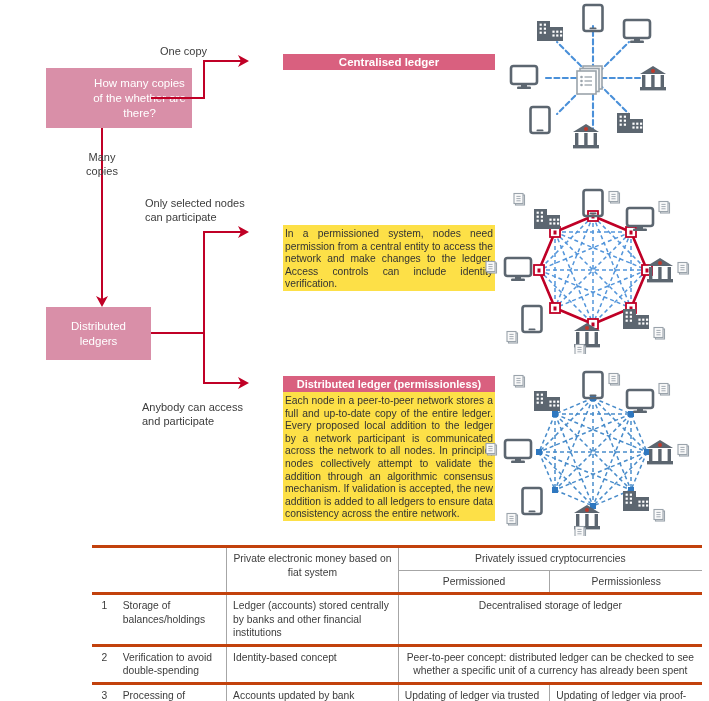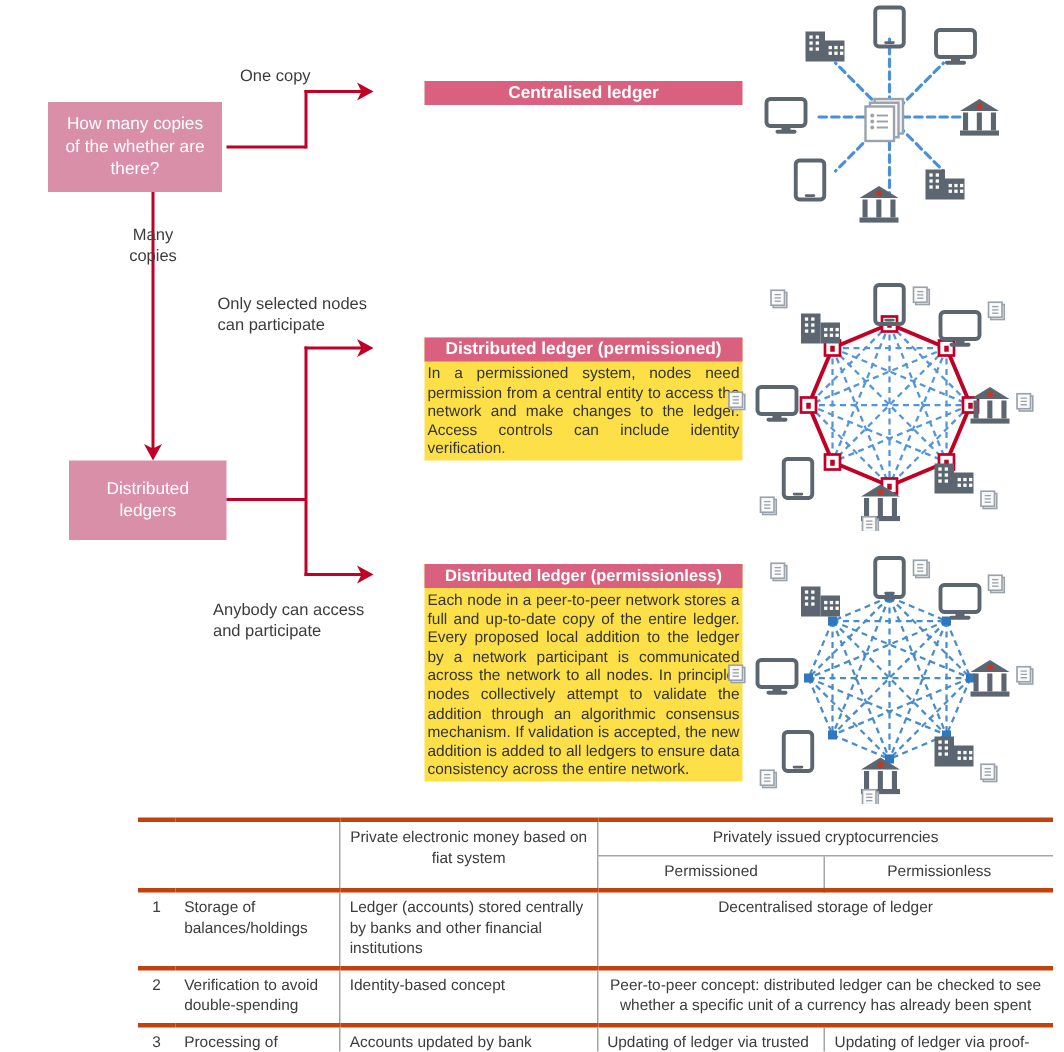--- a/index.html
+++ b/index.html
@@ -30,21 +30,21 @@
   .bt{border-top:3px solid #c2410c;}
   .bb{border-bottom:1px solid #a6a6a6;}
   .bl{border-left:1px solid #a6a6a6;}
   .ctr{text-align:center;}
   .num{text-align:center;padding-left:0;padding-right:0;width:14px;}
   .mid{vertical-align:middle;}
 </style>
 </head>
 <body>
 
-<div class="abs pinkbox" style="left:32px;top:68px;width:116px;height:60px;">
+<div class="abs pinkbox" style="left:46px;top:68px;width:105px;height:60px;padding-left:41px;">
   <div>
     <div>How many copies</div>
     <div>of the whether are</div>
     <div>there?</div>
   </div>
 </div>
 
 <div class="abs pinkbox" style="left:46px;top:307px;width:105px;height:53px;">
   <div>
     <div>Distributed</div>
@@ -87,21 +87,20 @@
 <div class="lbl" style="left:142px;top:400px;width:112px;">
   <div>Anybody can access</div>
   <div>and participate</div>
 </div>
 
 <div class="abs card" style="left:250px;top:54px;width:212px;">
   <div class="card-head">Centralised ledger</div>
 </div>
 
 <div class="abs card" style="left:250px;top:225px;width:212px;">
-  <div class="card-head pl">Distributed ledger (permissioned)</div>
   <div class="card-body">In a permissioned system, nodes need permission from a central entity to access the network and make changes to the ledger. Access controls can include identity verification.</div>
 </div>
 
 <div class="abs card" style="left:250px;top:376px;width:212px;">
   <div class="card-head pl" style="font-size:11px;">Distributed ledger (permissionless)</div>
   <div class="card-body">Each node in a peer-to-peer network stores a full and up-to-date copy of the entire ledger. Every proposed local addition to the ledger by a network participant is communicated across the network to all nodes. In principle, nodes collectively attempt to validate the addition through an algorithmic consensus mechanism. If validation is accepted, the new addition is added to all ledgers to ensure data consistency across the entire network.</div>
 </div>
 
 <svg class="abs" style="left:482px;top:2px;" width="222" height="152" viewBox="0 0 222 152">
   <defs>

